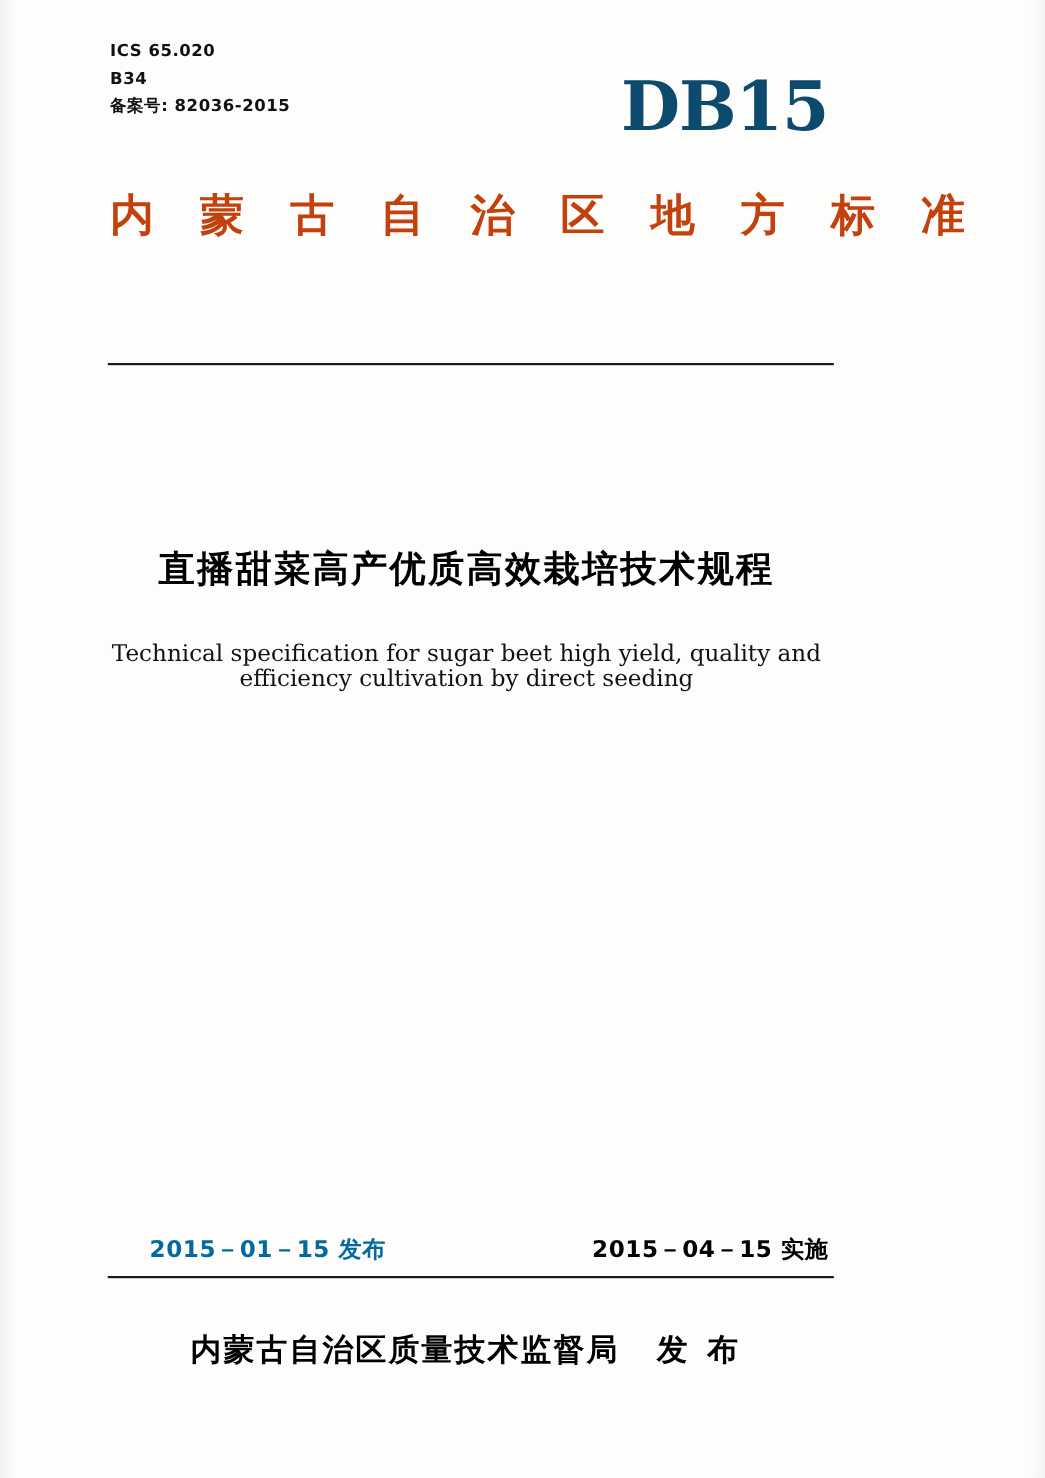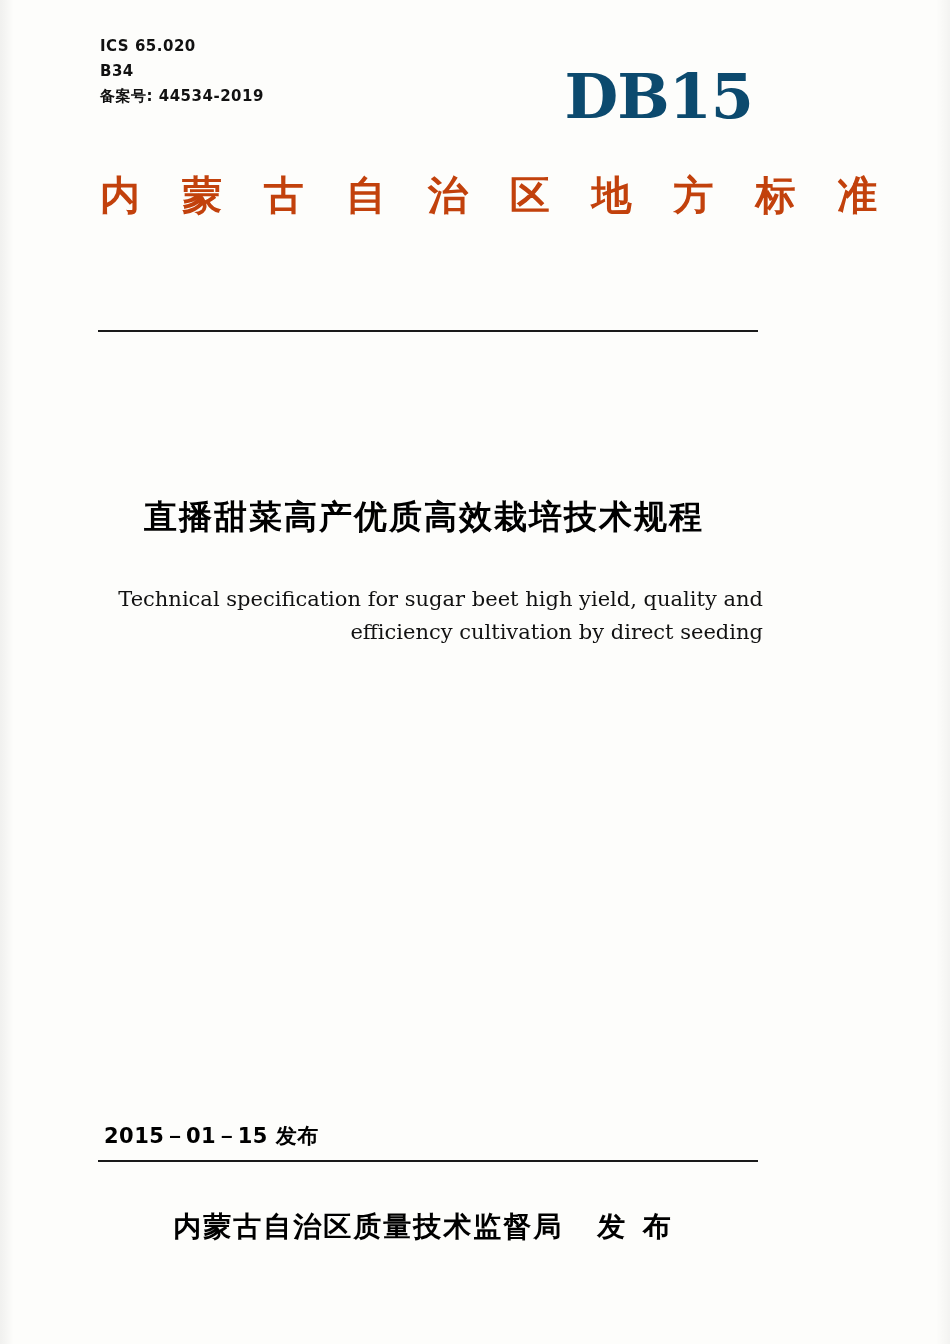--- a/index.html
+++ b/index.html
@@ -107,36 +107,36 @@
     font-weight: 700;
     font-size: 33px;
     letter-spacing: 2px;
     color: #000;
   }
   .title-en {
     position: absolute;
     left: 85px;
     right: 85px;
     top: 583px;
-    text-align: right;
+    text-align: center;
     font-family: "DejaVu Serif", serif;
     font-size: 21px;
-    line-height: 33px;
+    line-height: 23px;
     color: #111;
   }
 
   
   .date-left {
     position: absolute;
-    left: 104px;
+    left: 136px;
     top: 1122px;
     font-family: "DejaVu Sans", sans-serif;
     font-weight: 700;
     font-size: 21px;
-    color: #000000;
+    color: #0369a1;
     letter-spacing: 0.5px;
     white-space: nowrap;
   }
   .date-right {
     position: absolute;
     right: 95px;
     top: 1122px;
     font-family: "DejaVu Sans", sans-serif;
     font-weight: 700;
     font-size: 21px;
@@ -173,35 +173,36 @@
 
 <div class="page">
   <div class="scan-edge"></div>
   <div class="scan-edge right"></div>
 
   <div class="content">
 
     <div class="meta">
       <div>ICS 65.020</div>
       <div>B34</div>
-      <div>备案号: 44534-2019</div>
+      <div>备案号: 82036-2015</div>
     </div>
 
     <div class="db-logo">DB15</div>
 
     <div class="cn-title">内 蒙 古 自 治 区 地 方 标 准</div>
 
 
     <div class="rule-top"></div>
 
     <div class="title-cn">直播甜菜高产优质高效栽培技术规程</div>
 
     <div class="title-en">Technical specification for sugar beet high yield, quality and efficiency cultivation by direct seeding</div>
 
     <div class="date-left">2015－01－15 发布</div>
+    <div class="date-right">2015－04－15 实施</div>
 
     <div class="rule-bottom"></div>
 
     <div class="issuer">
       <span>内蒙古自治区质量技术监督局</span><span class="verb">发 布</span>
     </div>
 
   </div>
 </div>
 

